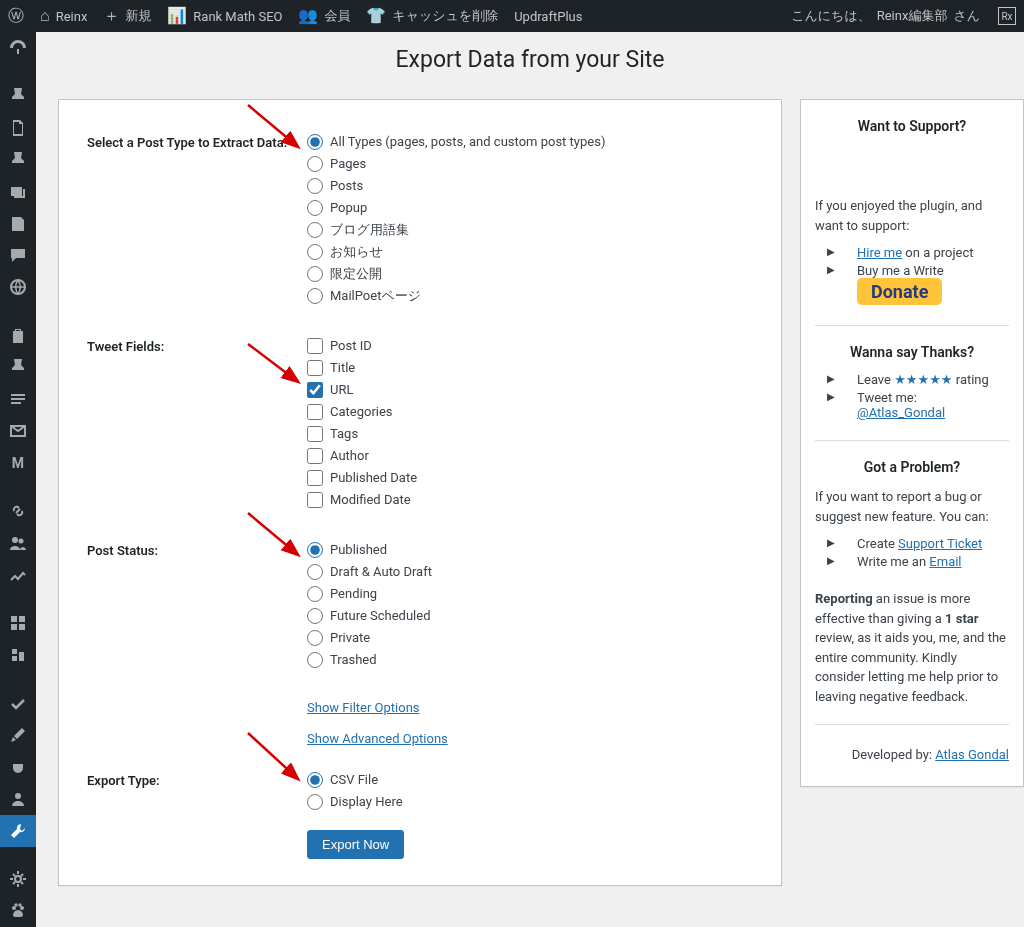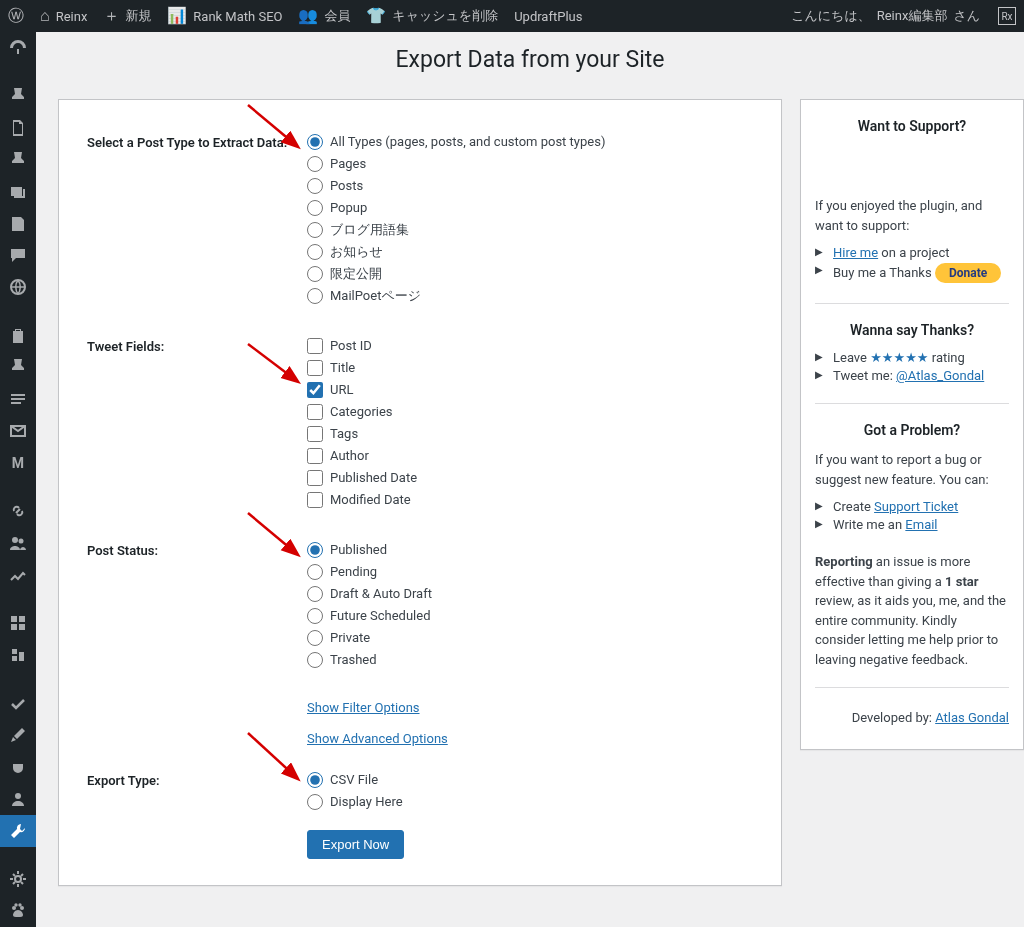--- a/index.html
+++ b/index.html
@@ -42,23 +42,23 @@
 
   .button-primary{background:#2271b1;border:1px solid #2271b1;color:#fff;font-size:13px;padding:6px 14px;border-radius:3px;cursor:pointer;margin-left:220px}
 
   
   .arrow{position:absolute;pointer-events:none}
 
   
   .side-col h3{margin:0 0 12px;text-align:center;font-size:14px;font-weight:600;color:#1d2327}
   .side-p{font-size:13px;line-height:1.5;margin:0 0 10px;color:#3c434a}
   ul.arrow-list{list-style:none;margin:0 0 20px;padding:0}
-  ul.arrow-list li{position:relative;padding-left:18px;margin:3px 0;font-size:13px}
+  ul.arrow-list li{position:relative;padding-left:30px;margin:3px 12px;font-size:13px}
   ul.arrow-list li::before{content:"▶";position:absolute;left:0;top:1px;font-size:10px;color:#3c434a}
-  .donate-btn{display:inline-block;background:#ffc439;color:#253b80;font-weight:700;padding:3px 14px;border-radius:10px;font-size:12px}
+  .donate-btn{display:inline-block;background:#ffc439;color:#253b80;font-weight:700;padding:3px 14px;border-radius:5px;font-size:18px}
   hr.side-hr{border:none;border-top:1px solid #dcdcde;margin:18px 0}
   .dev-by{text-align:right;font-size:13px;margin-top:22px}
 </style>
 </head>
 <body>
 
 <div id="adminbar">
   <div class="ab-group">
     <div class="ab-item">
         <span class="glyph">ⓦ</span>
@@ -339,25 +339,25 @@
               <line x1="3" y1="3" x2="52" y2="44" stroke="#d40000" stroke-width="2.5" marker-end="url(#ah1)"></line>
             </svg>
           <div class="row-label">Post Status:</div>
           <div class="opts" id="opt-status">
               <div class="opt">
                 <input type="radio" name="pstatus" checked="" style="">
                 <label>Published</label>
               </div>
               <div class="opt">
                 <input type="radio" name="pstatus" style="">
+                <label>Draft &amp; Auto Draft</label>
+              </div>
+              <div class="opt">
+                <input type="radio" name="pstatus" style="">
                 <label>Pending</label>
-              </div>
-              <div class="opt">
-                <input type="radio" name="pstatus" style="">
-                <label>Draft &amp; Auto Draft</label>
               </div>
               <div class="opt">
                 <input type="radio" name="pstatus" style="">
                 <label>Future Scheduled</label>
               </div>
               <div class="opt">
                 <input type="radio" name="pstatus" style="">
                 <label>Private</label>
               </div>
               <div class="opt">
@@ -391,21 +391,21 @@
       </div>
     </div>
 
     <div class="side-col">
       <div class="card">
         <h3>Want to Support?</h3>
         <div style="height:50px"></div>
         <p class="side-p">If you enjoyed the plugin, and want to support:</p>
         <ul class="arrow-list">
           <li><a class="wp-link">Hire me</a><span> on a project</span></li>
-          <li><span>Buy me a Thanks </span><span class="donate-btn">Donate</span></li>
+          <li><span>Buy me a Write </span><span class="donate-btn">Donate</span></li>
         </ul>
         <hr class="side-hr">
         <h3>Wanna say Thanks?</h3>
         <ul class="arrow-list">
           <li><span>Leave </span><span style="color:#2271b1">★★★★★</span><span> rating</span></li>
           <li><span>Tweet me: </span><a class="wp-link">@Atlas_Gondal</a></li>
         </ul>
         <hr class="side-hr">
         <h3>Got a Problem?</h3>
         <p class="side-p">If you want to report a bug or suggest new feature. You can:</p>

